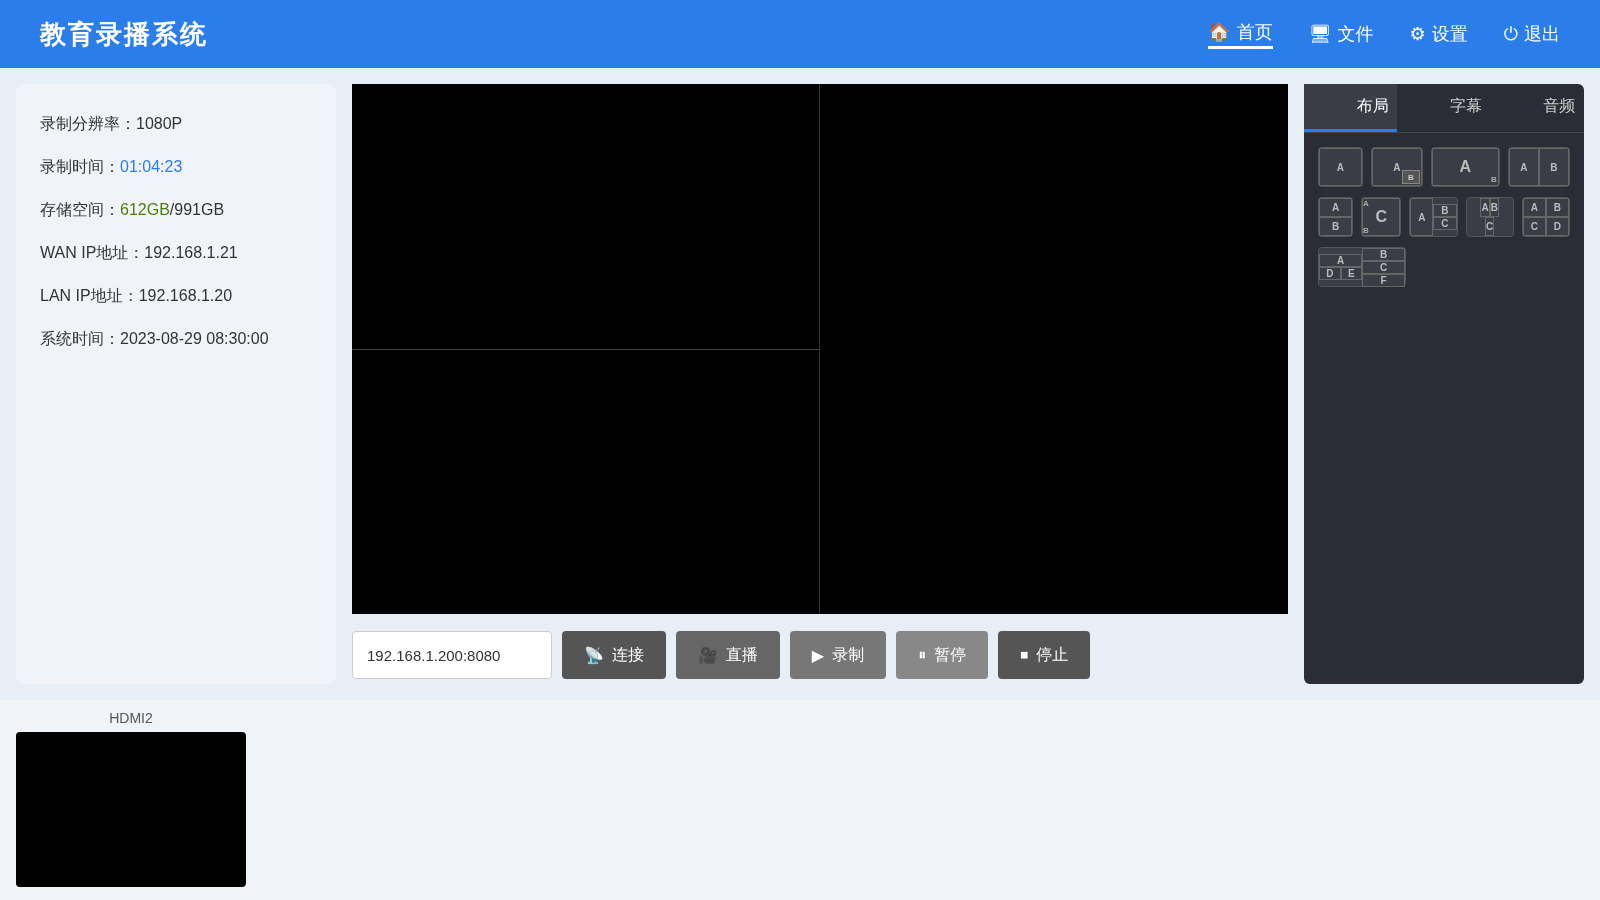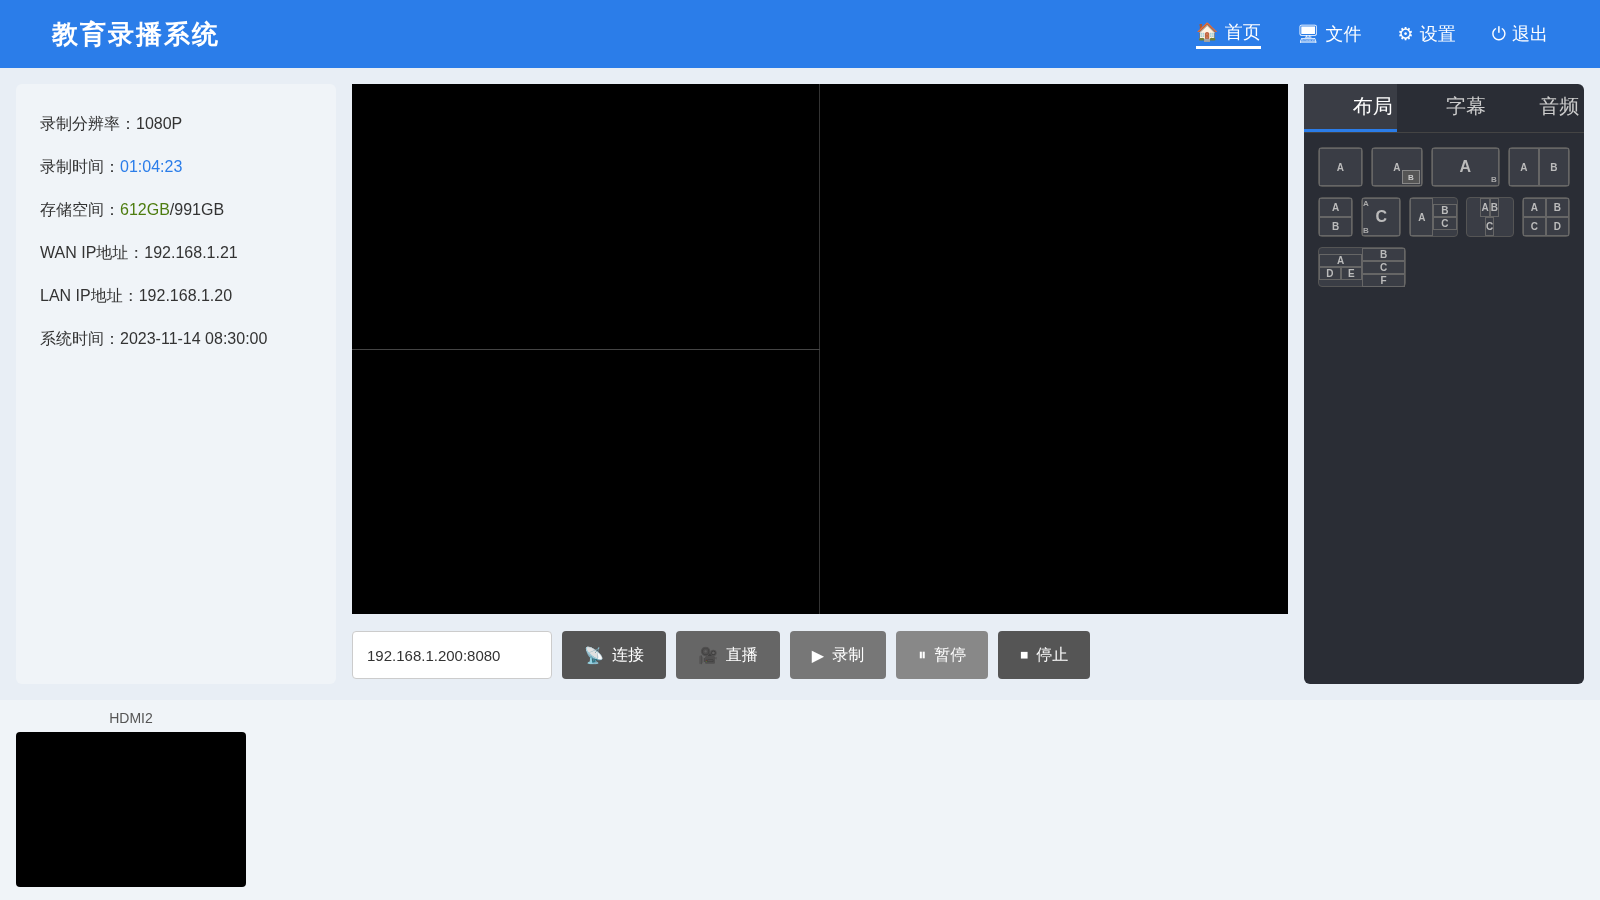--- a/index.html
+++ b/index.html
@@ -5,21 +5,21 @@
     * { margin: 0; padding: 0; box-sizing: border-box; }
     body { width: 1600px; height: 900px; background: #e8eef5; font-family: 'Microsoft YaHei', sans-serif; overflow: hidden; }
 
     
     .header {
       width: 100%;
       height: 68px;
       background: #2b7de9;
       display: flex;
       align-items: center;
-      padding: 0 52px;
+      padding: 0 40px;
       justify-content: space-between;
     }
     .header-title {
       color: white;
       font-size: 26px;
       font-weight: bold;
       letter-spacing: 2px;
     }
     .header-nav {
       display: flex;
@@ -143,21 +143,21 @@
     .right-tabs {
       display: flex;
       border-bottom: 1px solid #444;
     }
     .right-tab {
       flex: 1;
       height: 48px;
       display: flex;
       align-items: center;
       justify-content: center;
-      font-size: 20px;
+      font-size: 16px;
       color: #ccc;
       cursor: pointer;
       border-bottom: 3px solid transparent;
       padding-left: 44px;
     }
     .right-tab.active {
       color: white;
       background: #3a3d45;
       border-bottom: 3px solid #2b7de9;
     }
@@ -258,21 +258,21 @@
     <div class="info-row">
       <span>存储空间：</span><span class="info-highlight-teal">612GB</span><span>/991GB</span>
     </div>
     <div class="info-row">
       <span>WAN IP地址：192.168.1.21</span>
     </div>
     <div class="info-row">
       <span>LAN IP地址：192.168.1.20</span>
     </div>
     <div class="info-row">
-      <span>系统时间：</span><span>2023-11-14 08:30:00</span>
+      <span>系统时间：</span><span>2023-08-29 08:30:00</span>
     </div>
   </div>
 
   <div class="center-panel">
 
     <div class="video-container">
       <div class="video-left">
         <div class="video-divider-h"></div>
       </div>
       <div class="video-right"></div>

